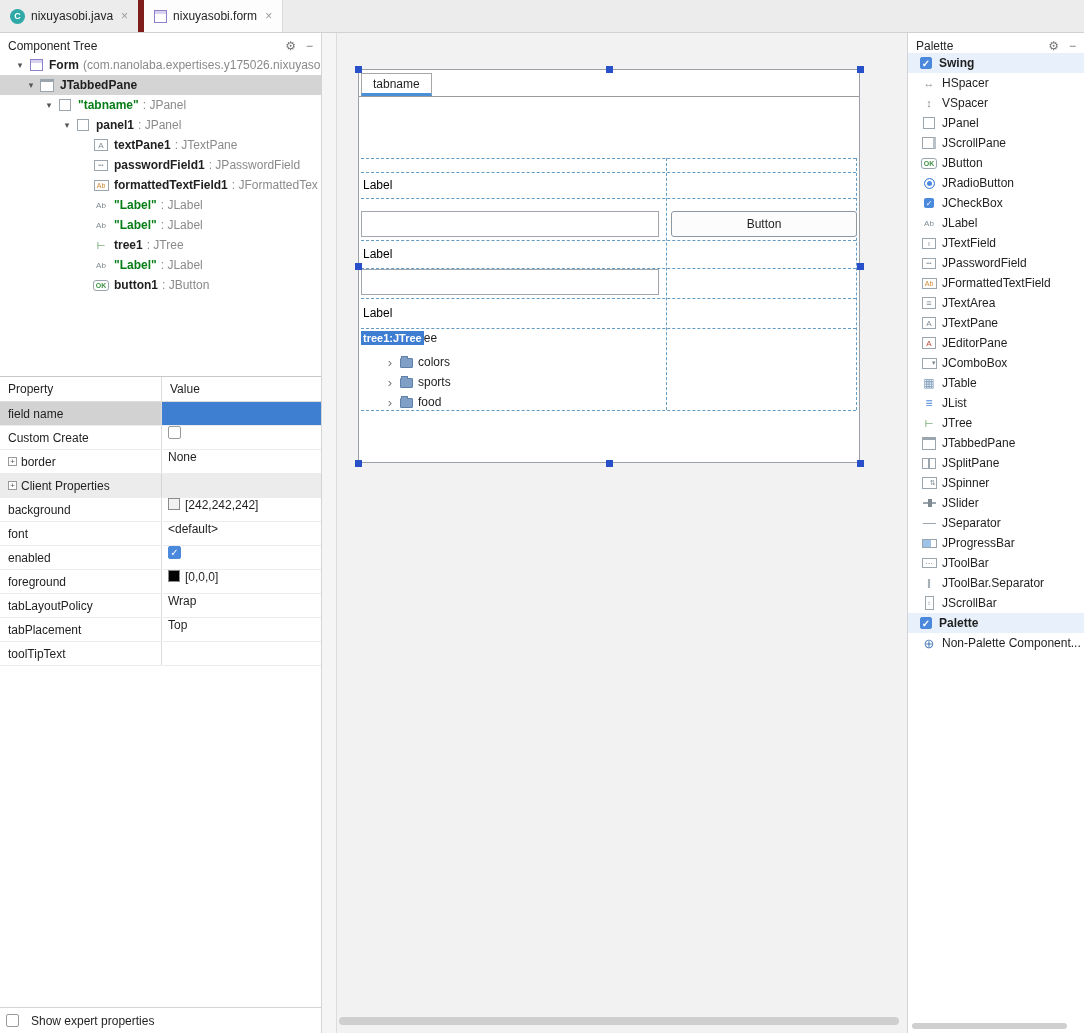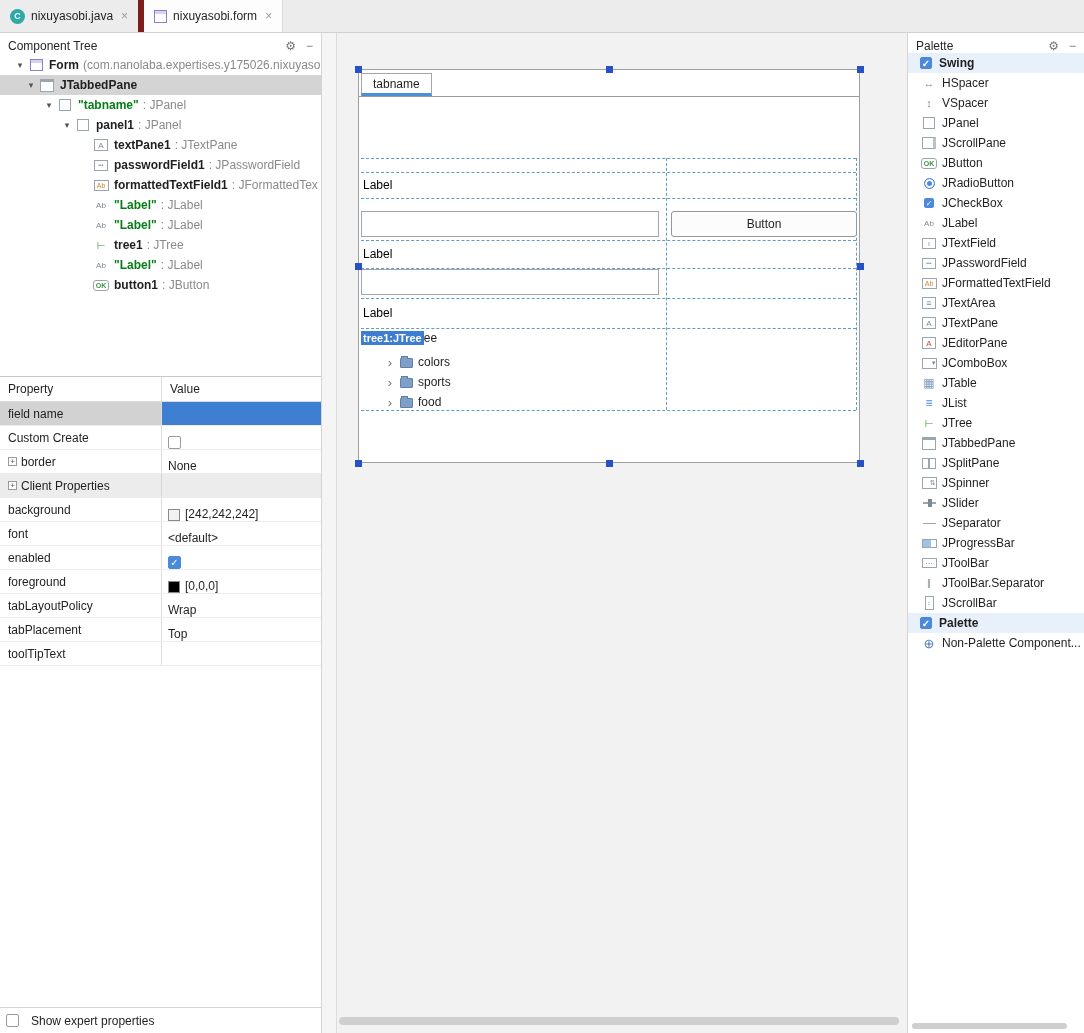--- a/index.html
+++ b/index.html
@@ -74,21 +74,21 @@
   .i-scrollbar::before { content:"↕"; width:7px; height:12px; border:1px solid #9aa5ad; font-size:6px; background:#fff; }
   .i-form::before { content:""; width:11px; height:10px; border:1px solid #8f7ec9; background:linear-gradient(#d9d2ef 0 3px,#fff 3px); }
   
   .props { border-top:1px solid #c9c9c9; flex:1; display:flex; flex-direction:column; overflow:hidden; }
   .phead { height:25px; display:flex; align-items:center; border-bottom:1px solid #dcdcdc; }
   .phead .pc1 { width:162px; padding-left:8px; border-right:1px solid #dcdcdc; height:100%; display:flex; align-items:center; }
   .phead .pc2 { flex:1; padding-left:8px; }
   .prow { height:24px; display:flex; align-items:center; border-bottom:1px solid #ececec; }
   .pc-name { width:162px; height:100%; display:flex; align-items:center; padding-left:8px; border-right:1px solid #dcdcdc; gap:4px; }
   .pc-name.indent { }
-  .pc-val { flex:1; height:100%; display:flex; align-items:flex-end; padding-left:6px; gap:5px; }
+  .pc-val { flex:1; height:100%; display:flex; align-items:flex-start; padding-left:6px; gap:5px; }
   .prow.sel .pc-name { background:#d2d2d2; }
   .prow.sel .pc-val { background:#3e7fd2; }
   .prow.group { background:#ececec; }
   .expander { width:9px; height:9px; border:1px solid #9a9a9a; background:#fff; display:inline-flex; align-items:center; justify-content:center; font-size:8px; color:#555; flex:0 0 9px; }
   .expander::before { content:"+"; line-height:1; }
   .cb { width:13px; height:13px; border:1px solid #9a9a9a; background:#fff; border-radius:2px; display:inline-flex; align-items:center; justify-content:center; }
   .cb.checked { background:#4a89dc; border-color:#4a89dc; color:#fff; font-size:10px; }
   .cb.checked::before { content:"✓"; }
   .swatch { width:12px; height:12px; border:1px solid #8a8a8a; display:inline-block; }
   .swatch.bg { background:#f2f2f2; }

